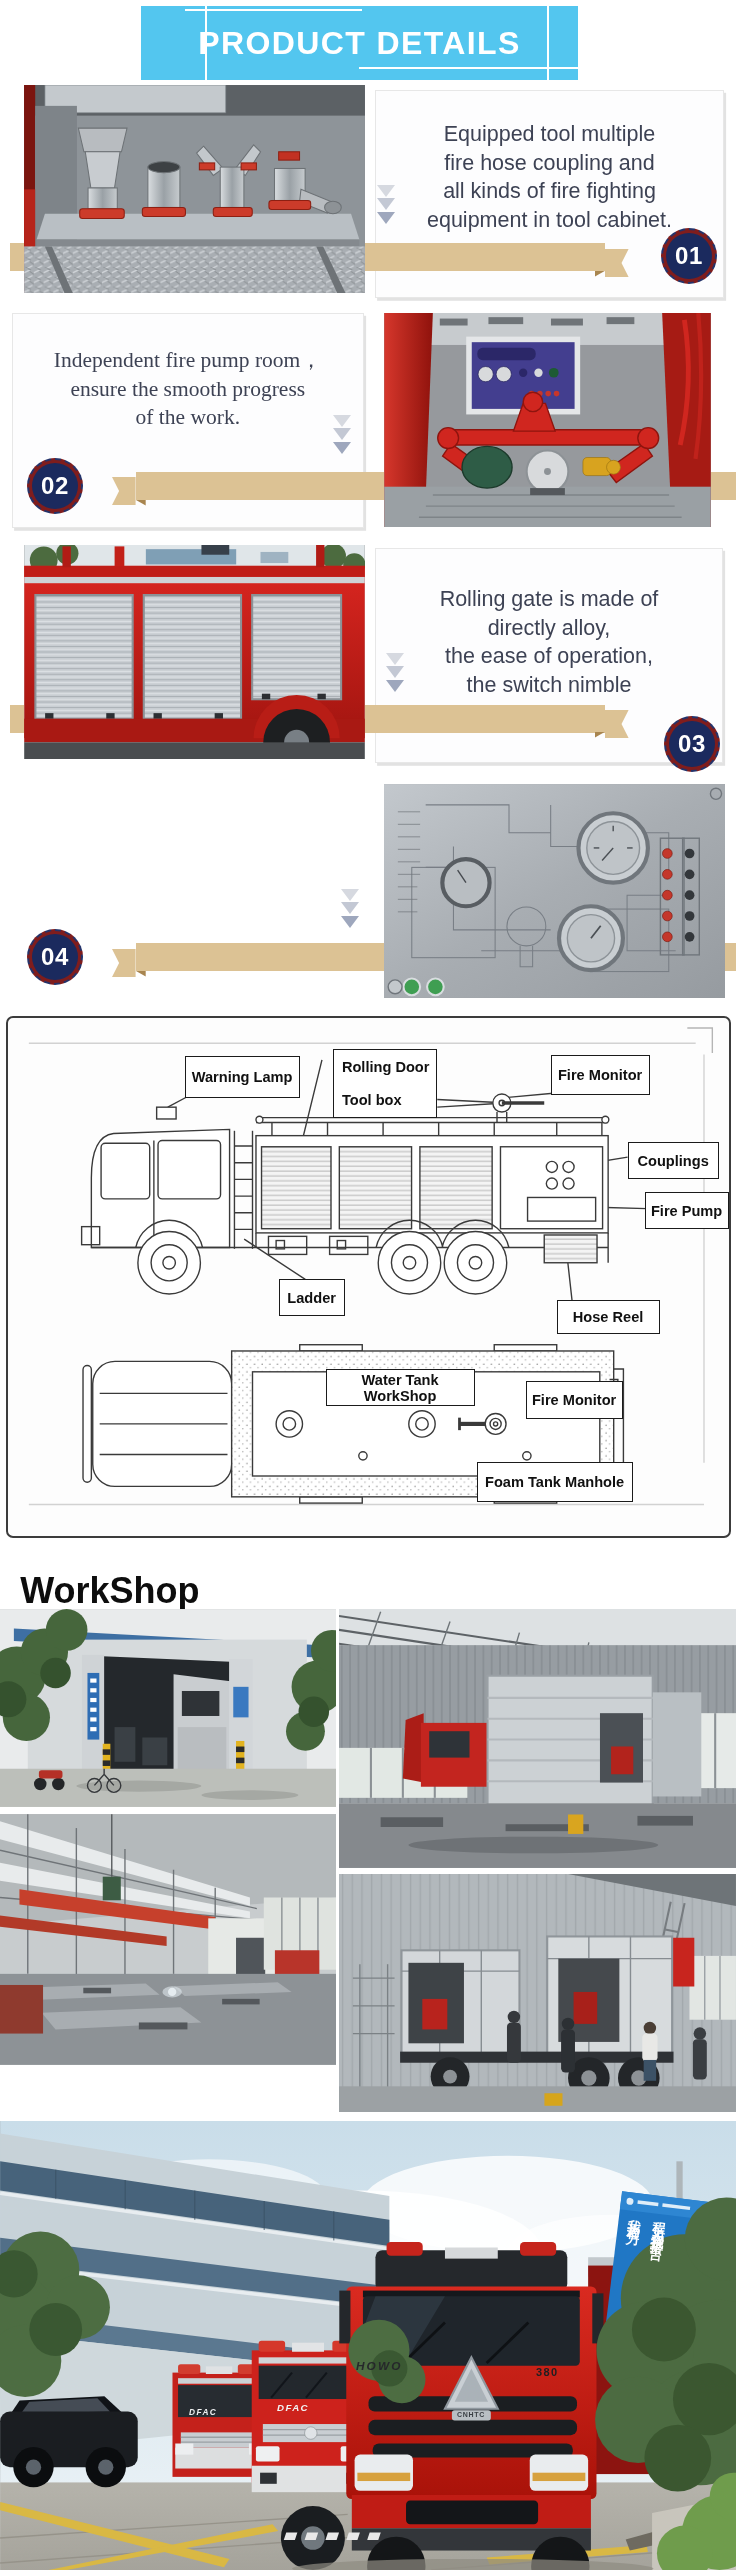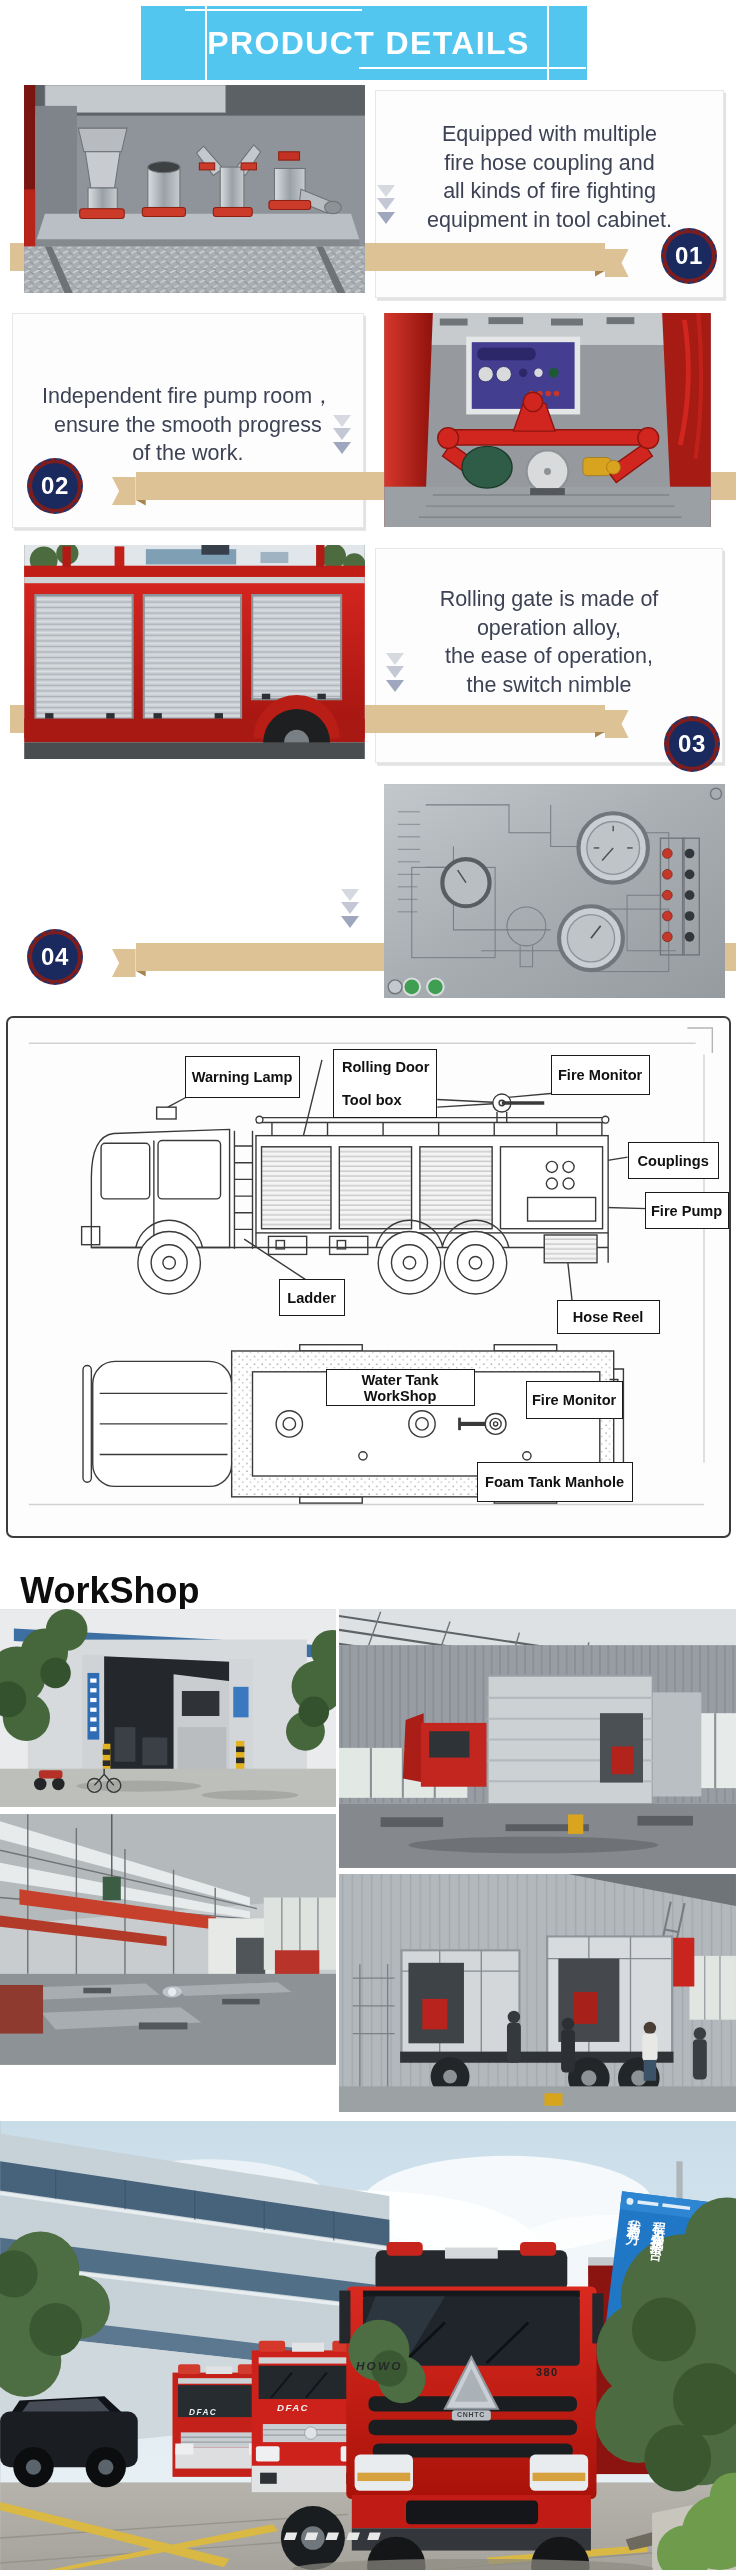--- a/index.html
+++ b/index.html
@@ -2,21 +2,21 @@
 <html style="font-size:11px"><head>
 <meta charset="utf-8">
 <style>
   html,body{margin:0;padding:0;background:#ffffff;}
   #page{position:relative;width:737px;height:2576px;background:#fff;overflow:hidden;
         font-family:"Liberation Sans",sans-serif;}
   .abs{position:absolute;}
 
   
   .banner{left:141px;top:6.3px;width:437px;height:74px;background:#53c6ef;z-index:3;
-          display:flex;align-items:center;justify-content:center;padding-left:9px;}
+          display:flex;align-items:center;justify-content:center;}
   .banner h1{margin:0;color:#fff;font-size:32px;font-weight:700;letter-spacing:1.4px;}
   .decor{background:#fff;z-index:4;}
 
   
   .panel{background:#fdfdfe;border:0.7px solid #e7e7e7;box-shadow:2.1px 2.8px 0 rgba(190,190,190,.45);z-index:1;}
   .panel .txt{width:100%;text-align:center;color:#3d4254;font-size:21.5px;line-height:28.5px;}
   .photo{z-index:3;overflow:hidden;background:#888;}
   .photo svg{display:block;}
   .ribbon{background:#dcc294;z-index:2;}
   .ribbon-tail{background:#dcc294;z-index:2;}
@@ -56,21 +56,21 @@
   <div class="abs decor" style="left:185px;top:9px;width:177px;height:2.1px;"></div>
   <div class="abs decor" style="left:359px;top:67px;width:227px;height:2.1px;"></div>
   <div class="abs decor" style="left:205px;top:2.8px;width:2.1px;height:81px;"></div>
   <div class="abs decor" style="left:547px;top:2.8px;width:2.1px;height:81px;"></div>
   <div class="abs banner">
     <h1>PRODUCT DETAILS</h1>
   </div>
 
   <div class="abs panel" style="left:375px;top:90px;width:347px;height:206px;display:flex;align-items:flex-start;">
     <div class="txt" style="margin-top:29px;">
-      <div>Equipped with multiple</div>
+      <div>Equipped tool multiple</div>
       <div>fire hose coupling and</div>
       <div>all kinds of fire fighting</div>
       <div>equipment in tool cabinet.</div>
     </div>
   </div>
   <div class="abs ribbon" style="left:9.7px;top:243px;width:595px;height:28px;"></div>
   <div class="abs ribbon-tail tail-right" style="left:605px;top:249px;width:23.6px;height:28px;"></div>
   <div class="abs fold fold-r" style="left:595px;top:271px;"></div>
   <div class="abs photo" style="left:23.6px;top:85px;width:341px;height:208px;">
     <svg width="341" height="208" viewBox="0 0 490 299">
@@ -123,21 +123,21 @@
   <div class="abs tris" style="left:377px;top:185px;">
     <div class="tri t1"></div>
       <div class="tri t2"></div>
       <div class="tri t3"></div>
   </div>
   <div class="abs badge" style="left:661px;top:228px;">
     <div class="in">01</div>
   </div>
 
   <div class="abs panel" style="left:11.8px;top:313px;width:350px;height:213px;display:flex;align-items:flex-start;">
-    <div class="txt" style="margin-top:68px;">
+    <div class="txt" style="margin-top:32px;font-family:Liberation Serif, serif;">
       <div>Independent fire pump room，</div>
       <div>ensure the smooth progress</div>
       <div>of the work.</div>
     </div>
   </div>
   <div class="abs ribbon-tail tail-left" style="left:112px;top:477px;width:23.6px;height:28px;"></div>
   <div class="abs ribbon" style="left:136px;top:472px;width:601px;height:28px;"></div>
   <div class="abs fold fold-l" style="left:136px;top:500px;"></div>
   <div class="abs photo" style="left:384px;top:313px;width:327px;height:214px;">
     <svg width="327" height="214" viewBox="0 0 470 308">
@@ -203,21 +203,21 @@
       <div class="tri t2"></div>
       <div class="tri t3"></div>
   </div>
   <div class="abs badge" style="left:27px;top:458px;">
     <div class="in">02</div>
   </div>
 
   <div class="abs panel" style="left:375px;top:548px;width:346px;height:213px;display:flex;align-items:flex-start;">
     <div class="txt" style="margin-top:36px;">
       <div>Rolling gate is made of</div>
-      <div>operation alloy,</div>
+      <div>directly alloy,</div>
       <div>the ease of operation,</div>
       <div>the switch nimble</div>
     </div>
   </div>
   <div class="abs ribbon" style="left:9.7px;top:705px;width:595px;height:28px;"></div>
   <div class="abs ribbon-tail tail-right" style="left:605px;top:710px;width:23.6px;height:28px;"></div>
   <div class="abs fold fold-r" style="left:595px;top:732px;"></div>
   <div class="abs photo" style="left:23.6px;top:545px;width:341px;height:214px;">
     <svg width="341" height="214" viewBox="0 0 490 308">
       <defs>

